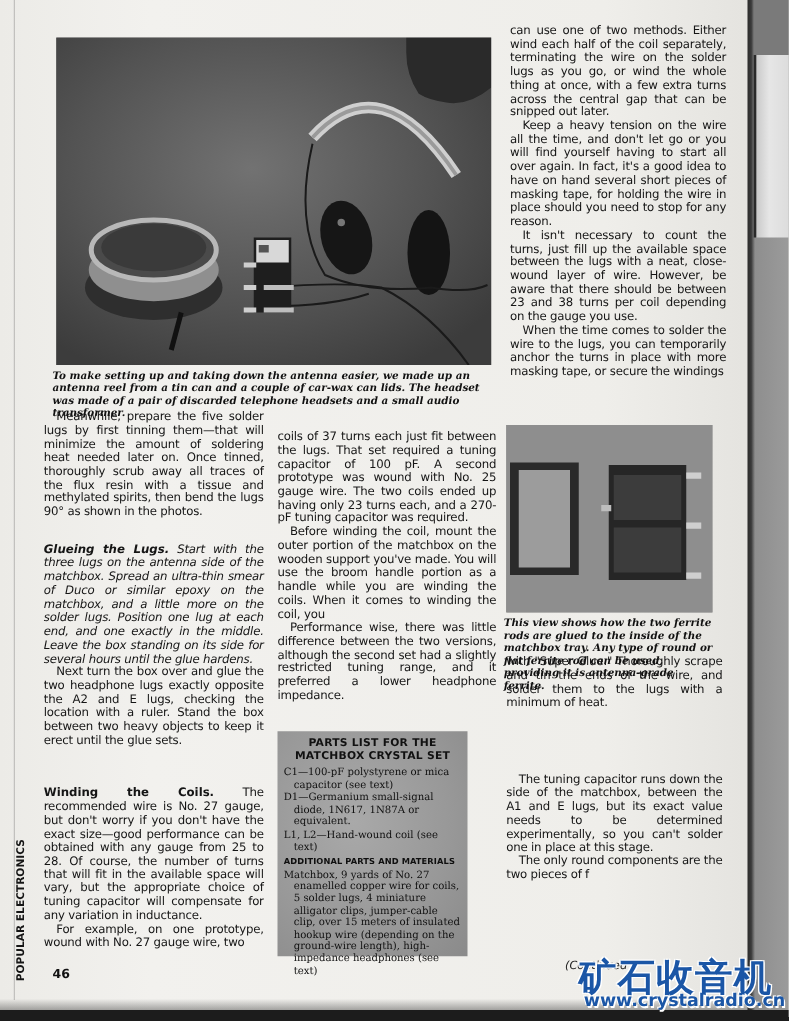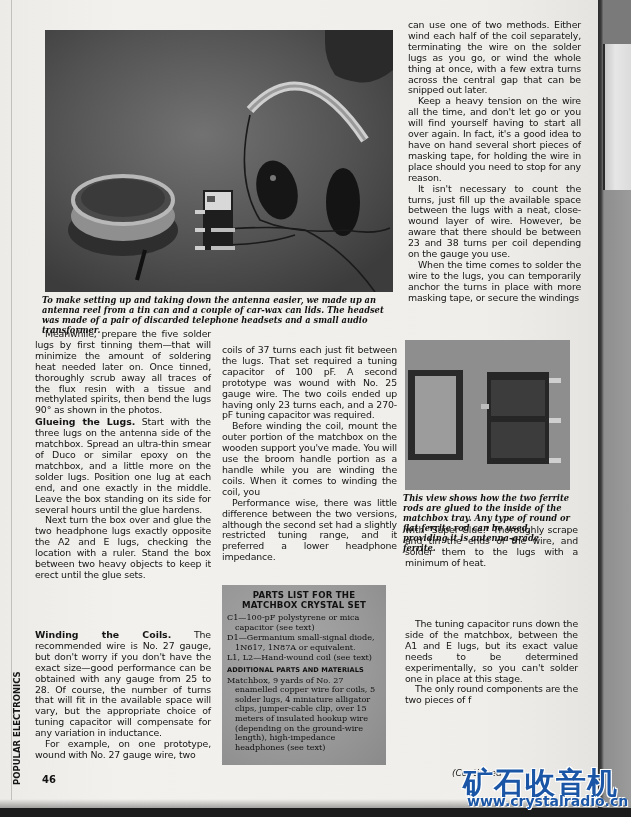--- a/index.html
+++ b/index.html
@@ -53,31 +53,31 @@
   }
   .caption-1 { left: 42px; top: 295px; width: 352px; }
   .caption-2 { left: 403px; top: 493px; width: 170px; }
 
   .col {
     position: absolute; font-size: 9.4px; line-height: 10.9px; color: #151515;
     text-align: justify; letter-spacing: -0.15px;
   }
   .col p { text-indent: 10px; }
   .col p.noindent { text-indent: 0; }
-  .col p.gap { margin-top: 1px; }
+  .col p.gap { margin-top: 19px; font-style: italic; }
   .col .head { font-weight: bold; letter-spacing: 0; }
   .col-1 { left: 35px; top: 329px; width: 176px; }
   .col-1b { left: 35px; top: 630px; width: 176px; }
   .col-2 { left: 222px; top: 345px; width: 175px; }
   .col-3 { left: 408px; top: 20px; width: 173px; }
   .col-3b { left: 405px; top: 525px; width: 173px; }
   .col-3c { left: 405px; top: 619px; width: 173px; }
 
   .parts-box {
-    position: absolute; left: 222px; top: 585px; width: 164px; height: 180px;
+    position: absolute; left: 222px; top: 585px; width: 152px; height: 180px;
     background: radial-gradient(ellipse at 40% 40%, #a9a9a9 0%, #989898 60%, #8a8a8a 100%);
     padding: 5px 5px 4px 5px;
     font-family: "DejaVu Serif", serif; font-size: 8.1px; line-height: 9.6px; color: #0f0f0f;
   }
   .parts-box .title {
     font-family: "DejaVu Sans", sans-serif; font-weight: bold; text-align: center;
     font-size: 8.6px; line-height: 10px; color: #111; margin-bottom: 3px; letter-spacing: 0.2px;
   }
   .parts-box .item { padding-left: 8px; text-indent: -8px; margin-bottom: 1px; }
   .parts-box .subhead {

